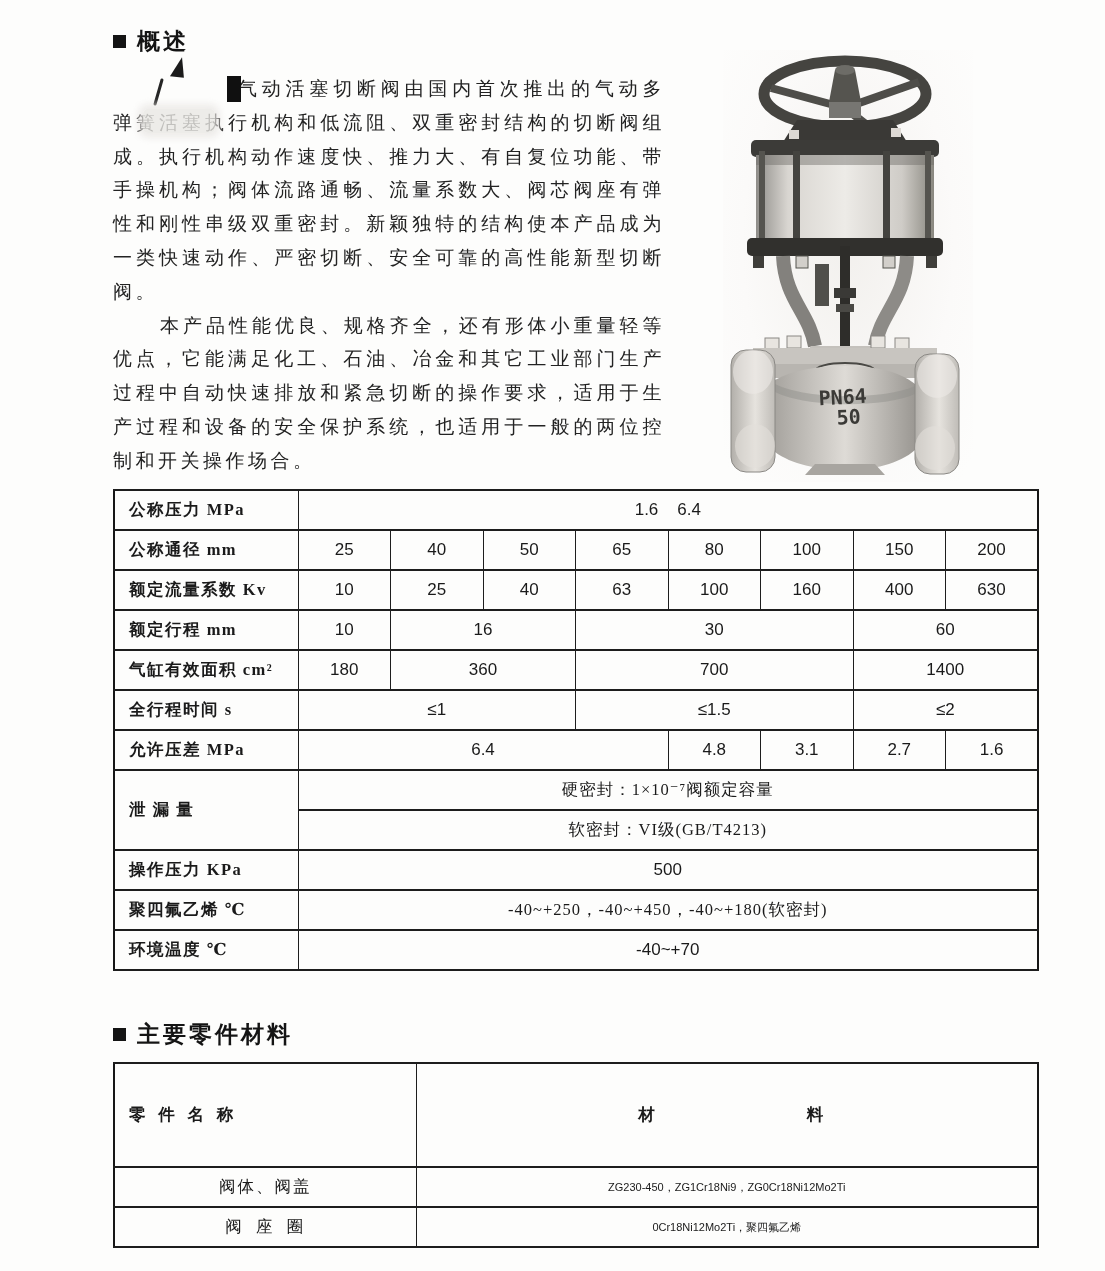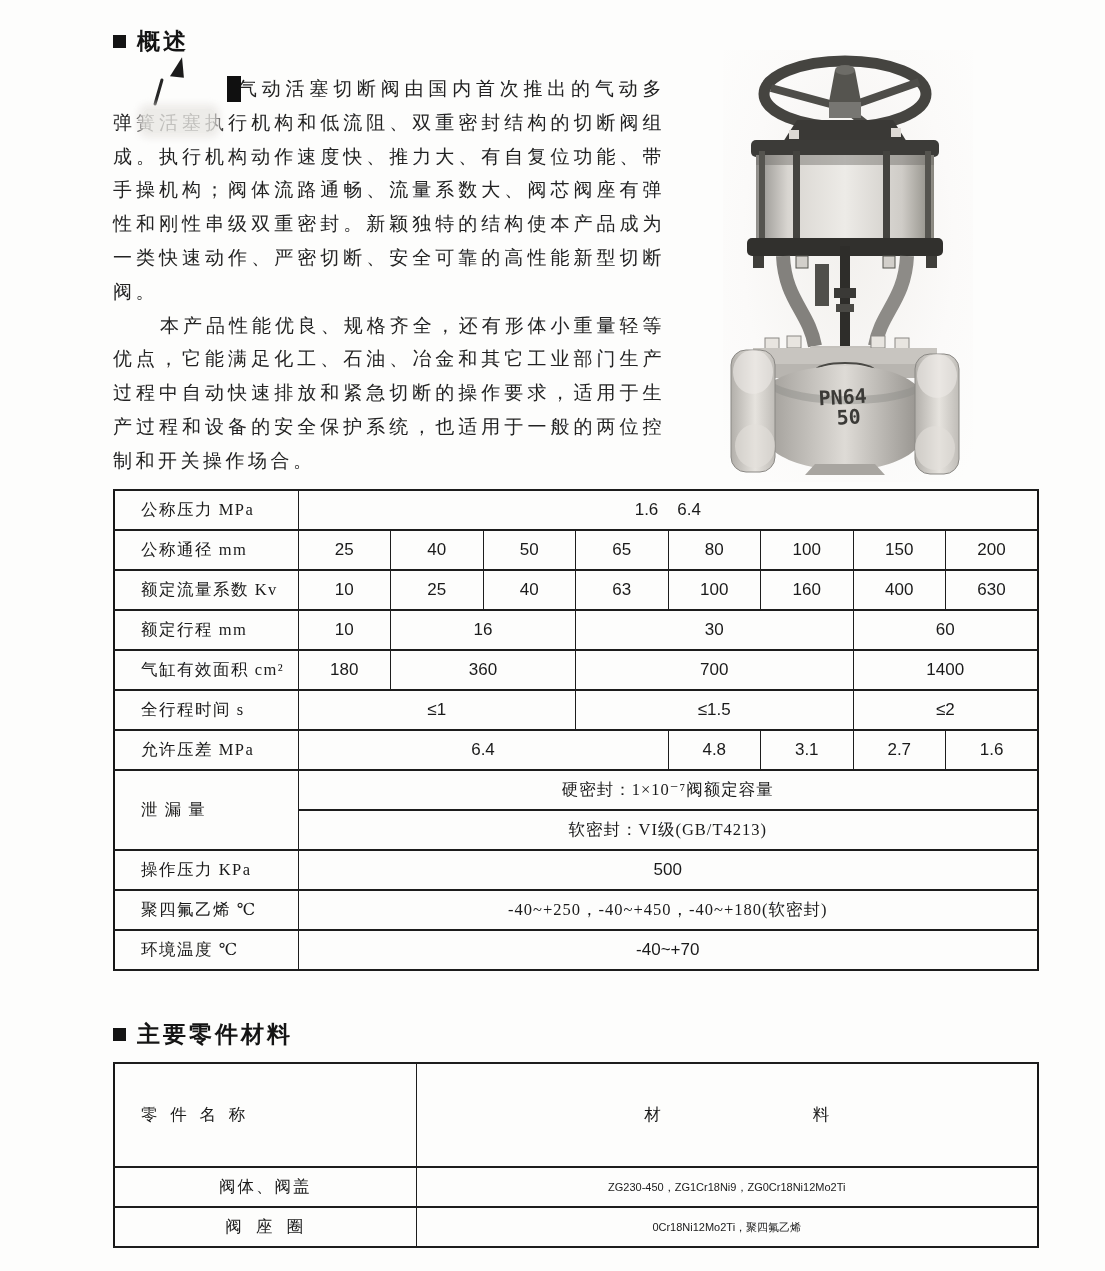--- a/index.html
+++ b/index.html
@@ -56,21 +56,21 @@
   .doc-table {
     border-collapse: collapse; table-layout: fixed; width: 924px;
     margin-top: 12px; border: 2px solid #161616;
   }
   .doc-table th, .doc-table td {
     border: 1px solid #1d1d1d;
     border-top-width: 2px; border-bottom-width: 2px;
     height: 40px; padding: 0 4px; overflow: hidden;
   }
   .doc-table th {
-    font-weight: normal; text-align: left; padding-left: 26px;
+    font-weight: bold; text-align: left; padding-left: 14px;
     font-size: 16.5px; letter-spacing: 1.5px; white-space: pre; color: #1a1a1a;
   }
   .doc-table td {
     text-align: center; font-size: 17px; color: #1a1a1a;
     font-family: Liberation Sans, sans-serif;
   }
   .doc-table td.cjk { font-family: "Liberation Serif", "DejaVu Serif", serif; font-size: 16.5px; letter-spacing: 1px; }
   .doc-table td.pre { white-space: pre; }
   .mat-table td.part-cell {
     font-family: "Liberation Serif", "DejaVu Serif", serif;

